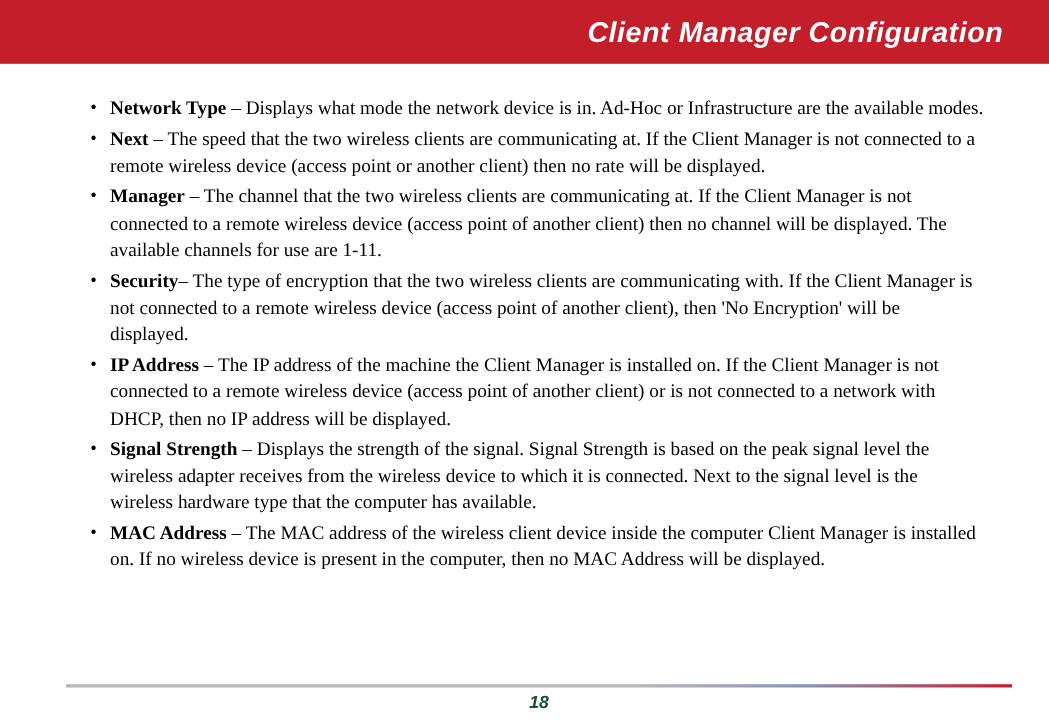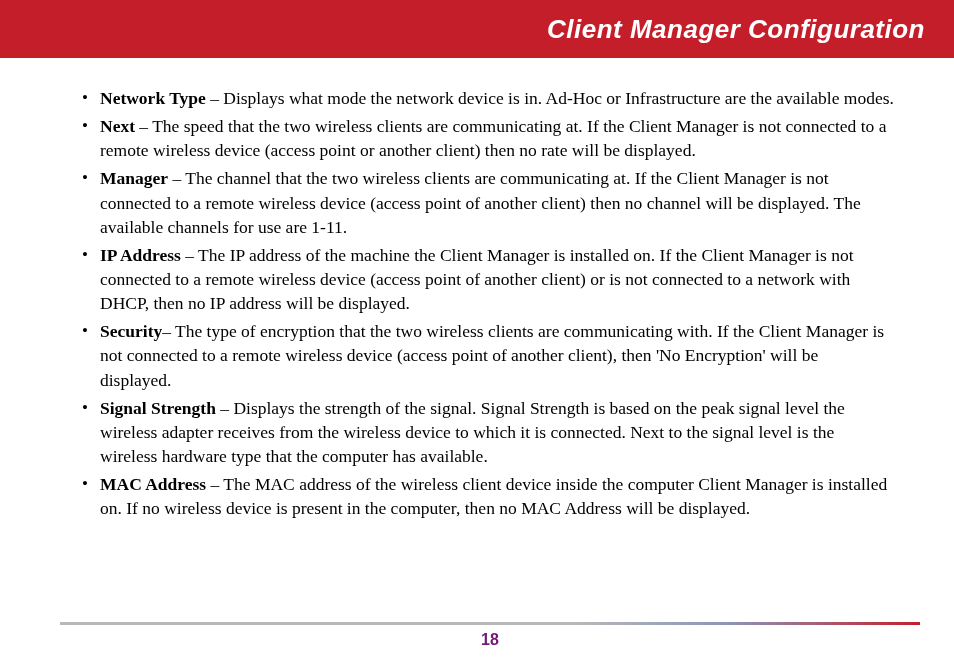--- a/index.html
+++ b/index.html
@@ -14,21 +14,21 @@
       font-family: Georgia, 'Times New Roman', serif;
       position: relative;
     }
     .header-band {
       background: #c41e2a;
       height: 58px;
       width: 100%;
       display: flex;
       align-items: center;
       justify-content: flex-end;
-      padding-right: 29px;
+      padding-right: 42px;
     }
     .header-title {
       color: #ffffff;
       font-style: italic;
       font-weight: bold;
       font-size: 26px;
       font-family: 'Century Gothic', 'Avant Garde', sans-serif;
       letter-spacing: 0.5px;
     }
     .content {
@@ -63,40 +63,41 @@
       right: 34px;
     }
     .footer-line {
       height: 3px;
       width: 100%;
       background: linear-gradient(to right, #b8b8b8 0%, #b8b8b8 60%, #8a95b8 78%, #c41e2a 100%);
       margin-bottom: 6px;
     }
     .page-number {
       text-align: center;
-      color: #701a75;
+      color: #14532d;
       font-weight: bold;
+      font-style: italic;
       font-size: 16px;
       font-family: 'Century Gothic', 'Avant Garde', sans-serif;
     }
   </style>
 </head>
 <body>
 
 <div class="header-band">
   <div class="header-title">Client Manager Configuration</div>
 </div>
 
 <div class="content">
   <ul>
     <li><span class="term">Network Type</span><span> – </span><span>Displays what mode the network device is in.  Ad-Hoc or Infrastructure are the available modes.</span></li>
     <li><span class="term">Next</span><span> – </span><span>The speed that the two wireless clients are communicating at.  If the Client Manager is not connected to a remote wireless device (access point or another client) then no rate will be displayed.</span></li>
     <li><span class="term">Manager</span><span> – </span><span>The channel that the two wireless clients are communicating at.  If the Client Manager is not connected to a remote wireless device (access point of another client) then no channel will be displayed.  The available channels for use are 1-11.</span></li>
+    <li><span class="term">Security</span><span>– </span><span>The type of encryption that the two wireless clients are communicating with.  If the Client Manager is not connected to a remote wireless device (access point of another client), then 'No Encryption' will be displayed.</span></li>
     <li><span class="term">IP Address</span><span> – </span><span>The IP address of the machine the Client Manager is installed on. If the Client Manager is not connected to a remote wireless device (access point of another client) or is not connected to a network with DHCP, then no IP address will be displayed.</span></li>
-    <li><span class="term">Security</span><span>– </span><span>The type of encryption that the two wireless clients are communicating with.  If the Client Manager is not connected to a remote wireless device (access point of another client), then 'No Encryption' will be displayed.</span></li>
     <li><span class="term">Signal Strength</span><span> – </span><span>Displays the strength of the signal. Signal Strength is based on the peak signal level the wireless adapter receives from the wireless device to which it is connected.  Next to the signal level is the wireless hardware type that the computer has available.</span></li>
     <li><span class="term">MAC Address</span><span> – </span><span>The MAC address of the wireless client device inside the computer Client Manager is installed on. If no wireless device is present in the computer, then no MAC Address will be displayed.</span></li>
   </ul>
 </div>
 
 <div class="footer">
   <div class="footer-line"></div>
   <div class="page-number">18</div>
 </div>
 

